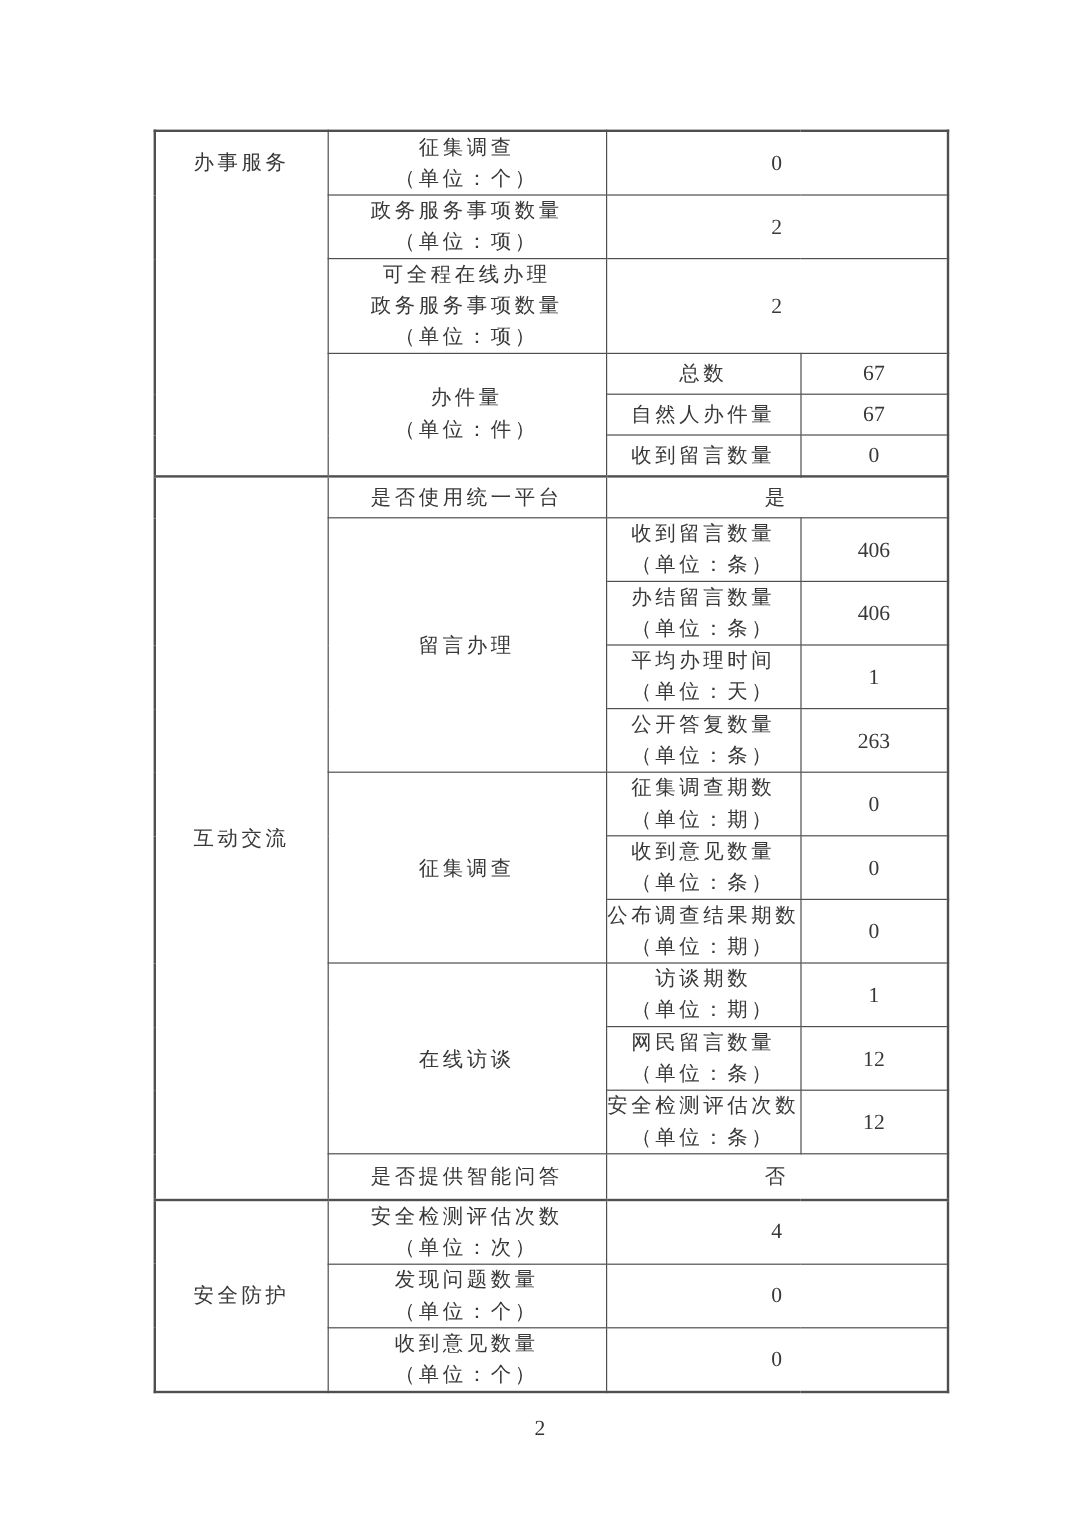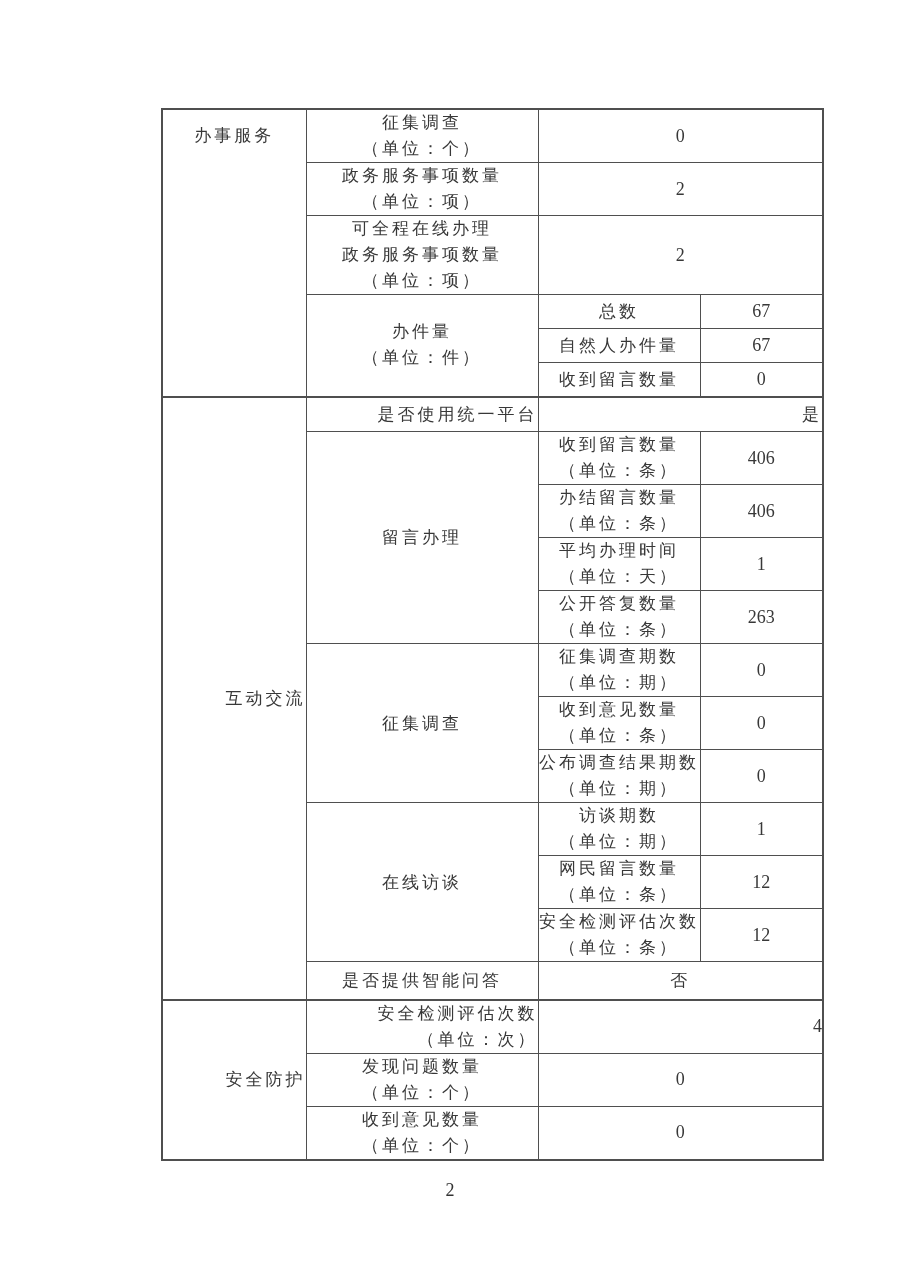--- a/index.html
+++ b/index.html
@@ -12,31 +12,30 @@
     color: #383838;
     overflow: hidden;
   }
   table.report {
     position: absolute;
     left: 128px;
     top: 108px;
     border-collapse: collapse;
     table-layout: fixed;
     border: 2px solid #4f4f4f;
-    margin-left: 33px;
   }
   table.report td {
     border: 1px solid #4f4f4f;
     text-align: center;
     vertical-align: middle;
     padding: 0;
     font-size: 17px;
     overflow: hidden;
   }
-  tr.sec > td { border-top-width: 2px; text-align: right; }
+  tr.sec > td { border-top-width: 2px; }
   .r53 { height: 53px; }
   .r79 { height: 79px; }
   .r34 { height: 34px; }
   .r35 { height: 35px; }
   .r52 { height: 52px; }
   .r38 { height: 38px; padding-left: 36px; }
   .lbl { letter-spacing: 3px; line-height: 26px; display: block; }
   .one { letter-spacing: 3px; }
   .val { font-size: 18px; letter-spacing: 0; }
   .group-top { vertical-align: top !important; padding-top: 14px !important; }

